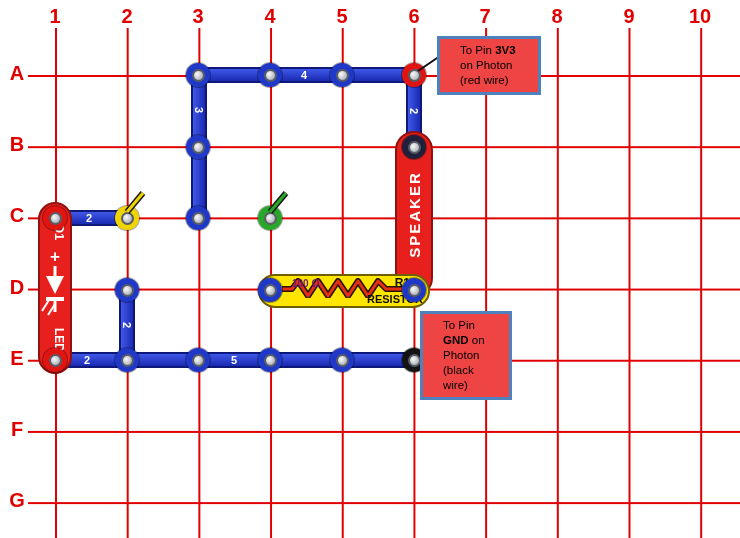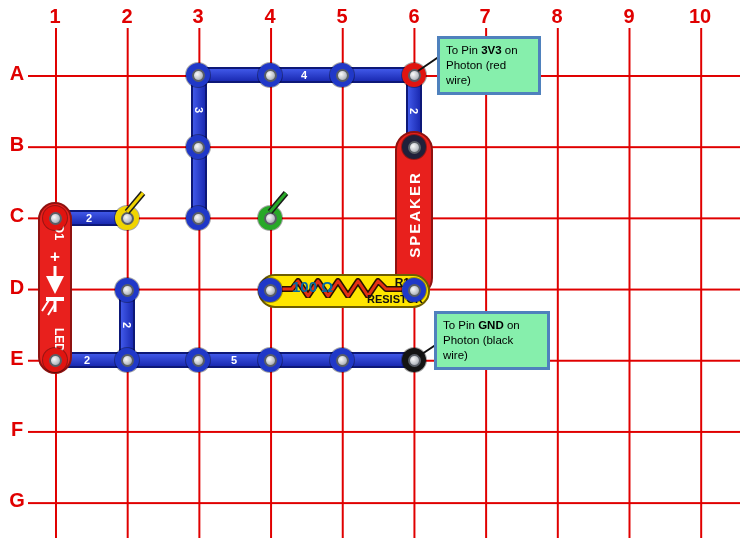--- a/index.html
+++ b/index.html
@@ -38,25 +38,25 @@
     display:flex;align-items:center;justify-content:center;}
   .speaker span{transform:rotate(-90deg);color:#fff;font-weight:bold;font-size:15px;
     letter-spacing:2px;white-space:nowrap;}
   .ic{position:absolute;left:124px;top:210px;width:170px;height:96px;background:#a8d3f2;
     border:2px solid #4e7fae;z-index:3;box-sizing:border-box;text-align:center;}
   .ic .u1{font-size:36px;font-weight:bold;color:#e9f5ff;line-height:1;margin-top:8px;
     text-shadow:1px 1px 0 #6b9cc9,-1px -1px 0 #6b9cc9,1px -1px 0 #6b9cc9,-1px 1px 0 #6b9cc9;}
   .ic .icname{font-size:19px;font-weight:bold;color:#16307f;margin-top:2px;}
   .resistor{position:absolute;left:258px;top:274px;width:172px;height:34px;background:#ffe600;
     border:2px solid #6e5e00;border-radius:17px;z-index:4;box-sizing:border-box;}
-  .res-val{position:absolute;left:32px;bottom:11px;font-size:15px;font-weight:bold;color:#0369a1;}
+  .res-val{position:absolute;left:32px;bottom:17px;font-size:10px;font-weight:bold;color:#701a75;}
   .res-ref{position:absolute;right:18px;top:0px;font-size:12px;font-weight:bold;color:#111;}
   .res-name{position:absolute;right:5px;bottom:1px;font-size:11px;font-weight:bold;color:#111;}
   
-  .callout{position:absolute;background:#86efac;border:3px solid #4f81bd;padding:4px 6px;
+  .callout{position:absolute;background:#ef4444;border:3px solid #4f81bd;padding:4px 20px;
     font-size:11.5px;line-height:1.3;color:#000;z-index:7;box-sizing:border-box;}
   .callout b{font-weight:bold;}
   .leaders{position:absolute;left:0;top:0;width:740px;height:538px;z-index:6;pointer-events:none;}
 </style>
 </head>
 <body>
 
 <div class="canvas">
 
   <div class="gridlines"></div>
@@ -187,17 +187,17 @@
     <line x1="419" y1="356" x2="437" y2="344" stroke="#111" stroke-width="2"></line>
     <line x1="127" y1="212" x2="143" y2="193" stroke="#1a1a1a" stroke-width="6"></line>
     <line x1="127" y1="212" x2="143" y2="193" stroke="#f0d400" stroke-width="3"></line>
     <line x1="270" y1="212" x2="286" y2="193" stroke="#1a1a1a" stroke-width="6"></line>
     <line x1="270" y1="212" x2="286" y2="193" stroke="#28a828" stroke-width="3"></line>
   </svg>
 
   <div class="callout" style="left:437px;top:36px;width:104px">
     <span>To Pin </span><b>3V3</b><span> on Photon (red wire)</span>
   </div>
-  <div class="callout" style="left:434px;top:311px;width:116px">
+  <div class="callout" style="left:420px;top:311px;width:92px">
     <span>To Pin </span><b>GND</b><span> on Photon (black wire)</span>
   </div>
 
 </div>
 
 </body></html>

